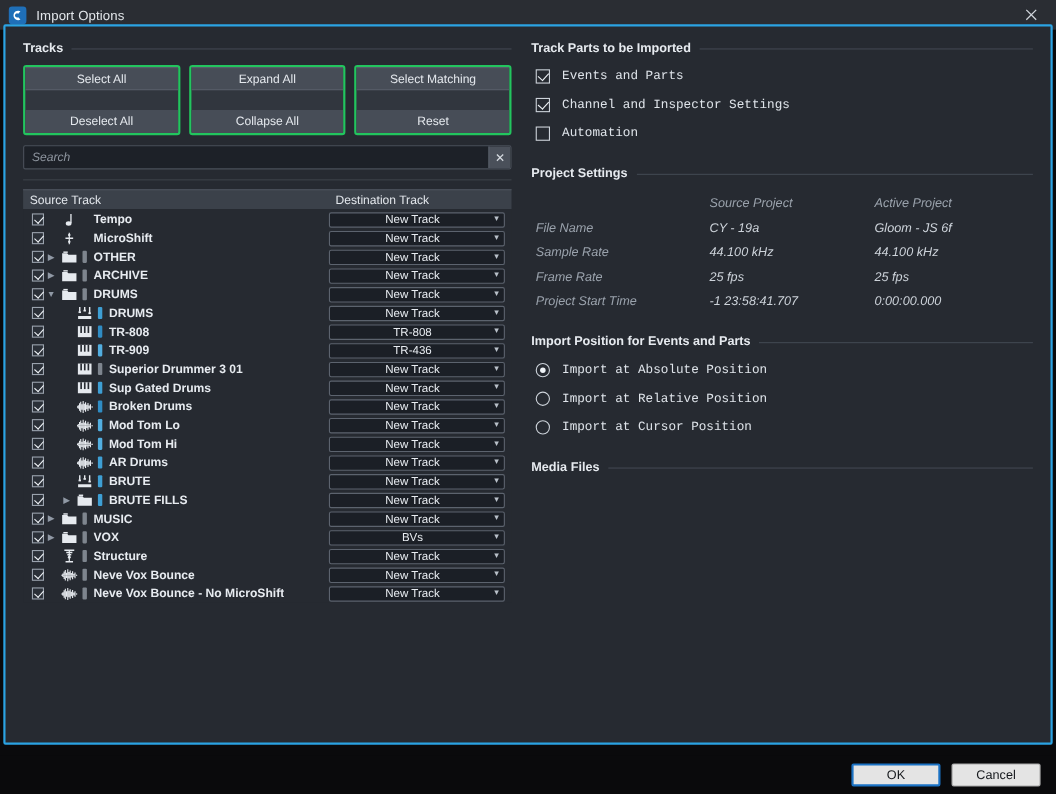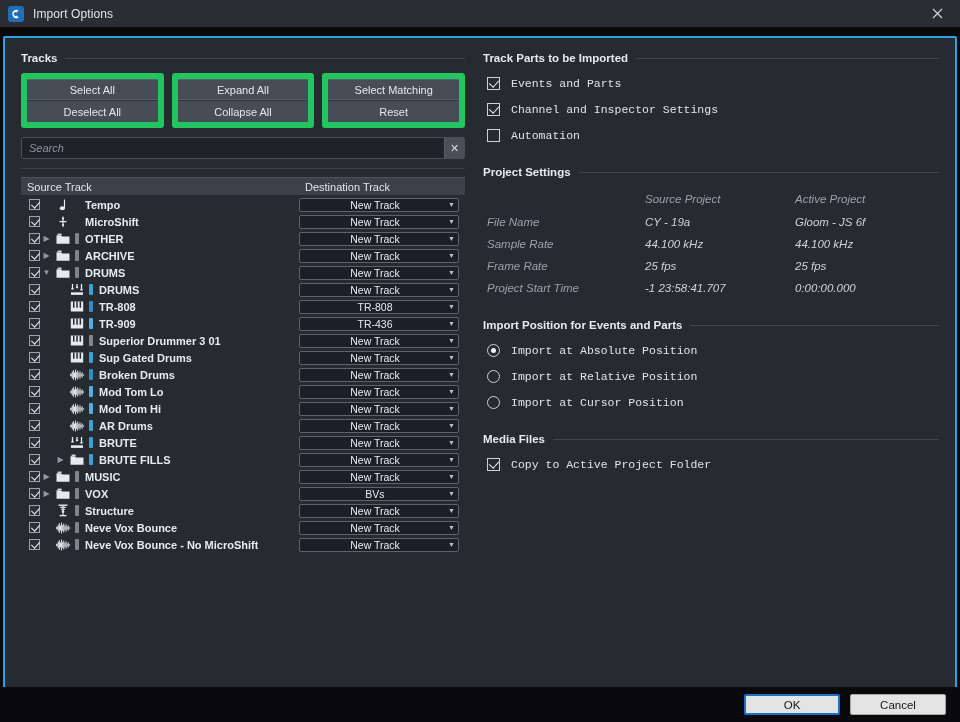--- a/index.html
+++ b/index.html
@@ -41,21 +41,21 @@
     position: absolute;
     right: 0; top: 0;
     width: 45px; height: 27px;
     display: flex; align-items: center; justify-content: center;
     color: #cfd4da;
   }
 
   
   .dialog {
     position: absolute;
-    left: 3px; top: 36px;
+    left: 3px; top: 22px;
     width: 954px; height: 655px;
     background: #262a31;
     border: 2px solid #2ba3e3;
     border-radius: 2px;
   }
   .dialog-inner {
     position: absolute;
     inset: 0;
     padding: 14px 16px;
     display: flex;
@@ -86,23 +86,23 @@
   
   .btn-grid {
     display: flex;
     gap: 8px;
     margin-bottom: 9px;
   }
   .btn-stack {
     flex: 1 1 0;
     display: flex;
     flex-direction: column;
-    gap: 1px;
+    gap: 18px;
     background: #31363e;
-    border: 6px solid #22c55e;
+    border: 2px solid #22c55e;
     border-radius: 3px;
     overflow: hidden;
   }
   .btn {
     height: 21px;
     background: #474d57;
     display: flex;
     align-items: center;
     justify-content: center;
     font-size: 11px;
@@ -337,21 +337,21 @@
     left: 0; bottom: 0;
     width: 960px; height: 35px;
     background: #0a0a0c;
     display: flex;
     align-items: center;
     justify-content: flex-end;
     padding-right: 14px;
     gap: 10px;
   }
   .ftbtn {
-    width: 96px; height: 21px;
+    width: 81px; height: 21px;
     display: flex; align-items: center; justify-content: center;
     font-size: 11.5px;
     color: #14171b;
     background: #e4e4e4;
     border: 1px solid #a8a8a8;
     border-radius: 2px;
     text-align: right;
   }
   .ftbtn.primary {
     border: 2px solid #1b72c4;
@@ -955,26 +955,20 @@
               <span class="opt-label">Import at Cursor Position</span>
             </div>
           </div>
       </div>
 
       <div class="sec">
         <div class="sec-head">
           <span class="lbl">Media Files</span>
           <span class="rule"></span>
         </div>
-        <div id="media-opts">
-            <div class="opt-row">
-              <span class="opt-box on"></span>
-              <span class="opt-label">Copy to Active Project Folder</span>
-            </div>
-          </div>
       </div>
 
     </div>
   </div>
 </div>
 
 <div class="footer">
   <div class="ftbtn primary">OK</div>
   <div class="ftbtn">Cancel</div>
 </div>

